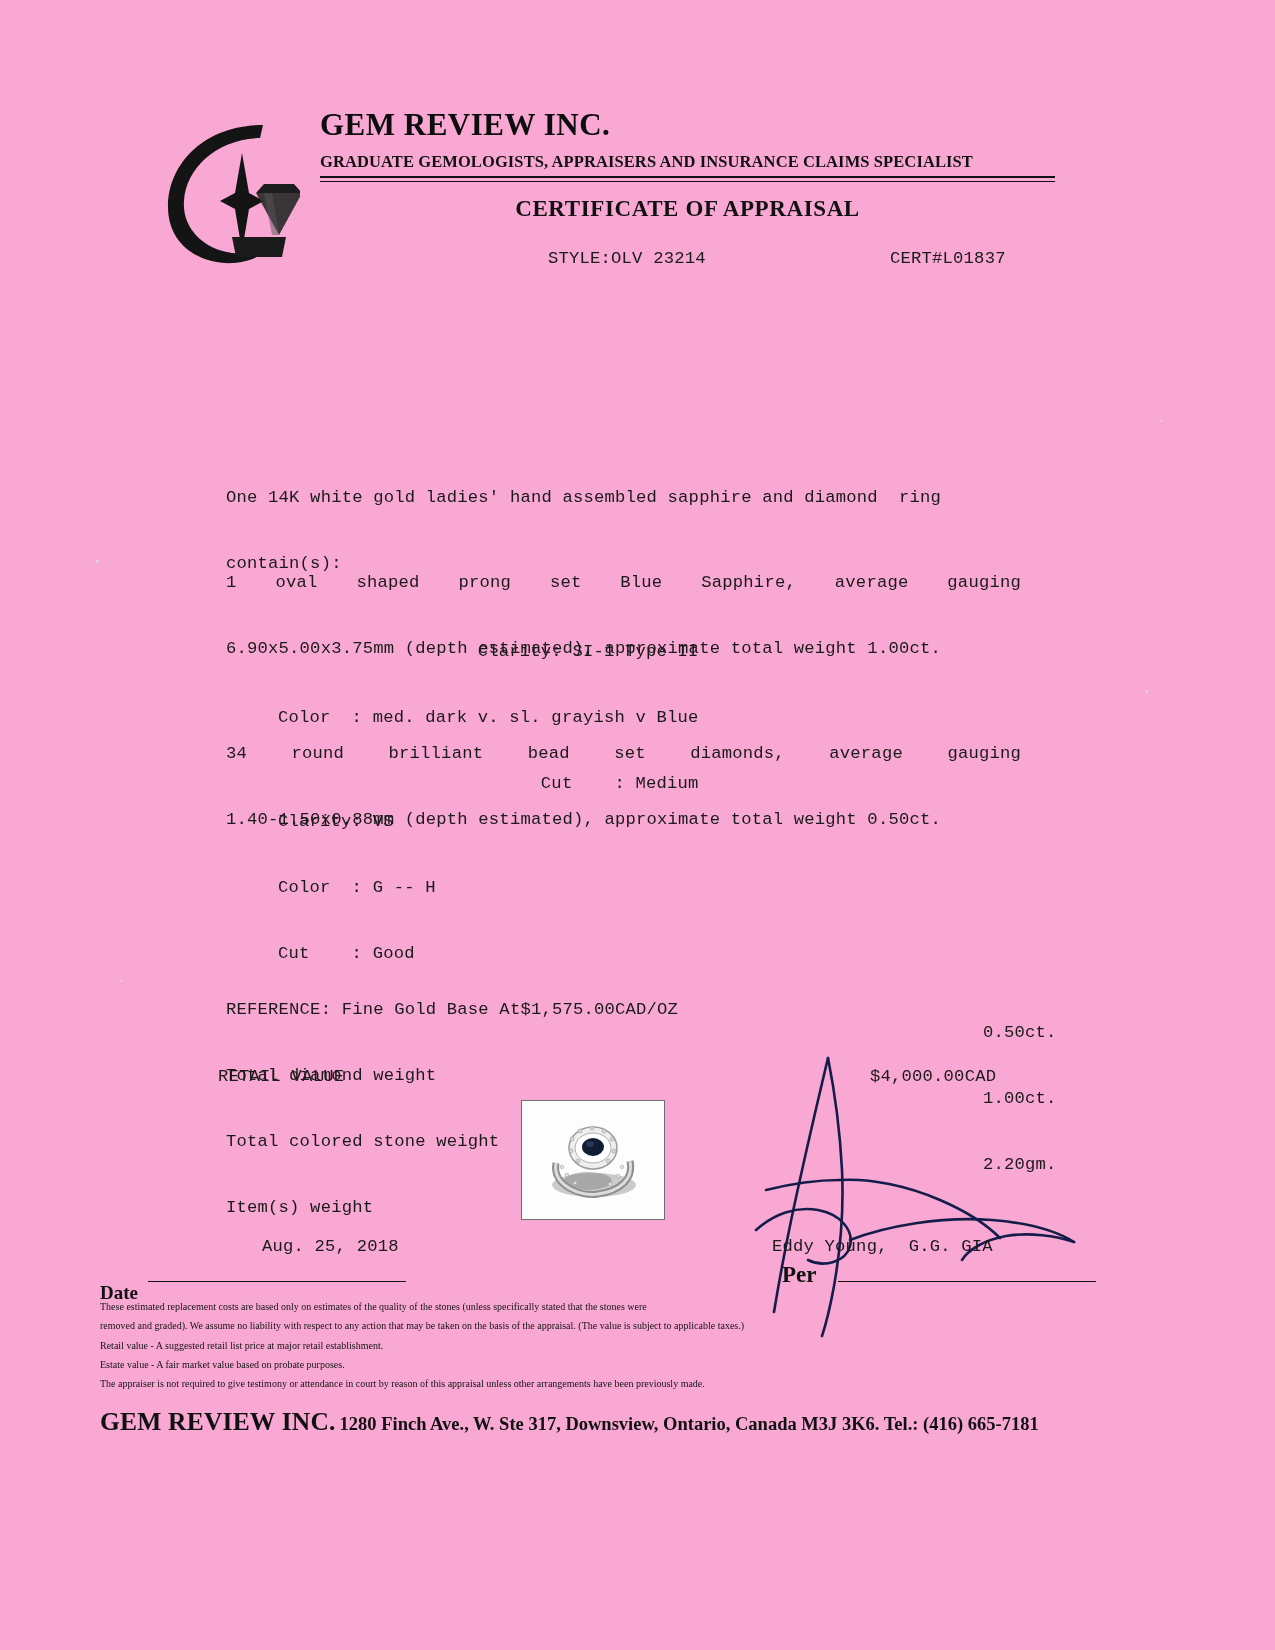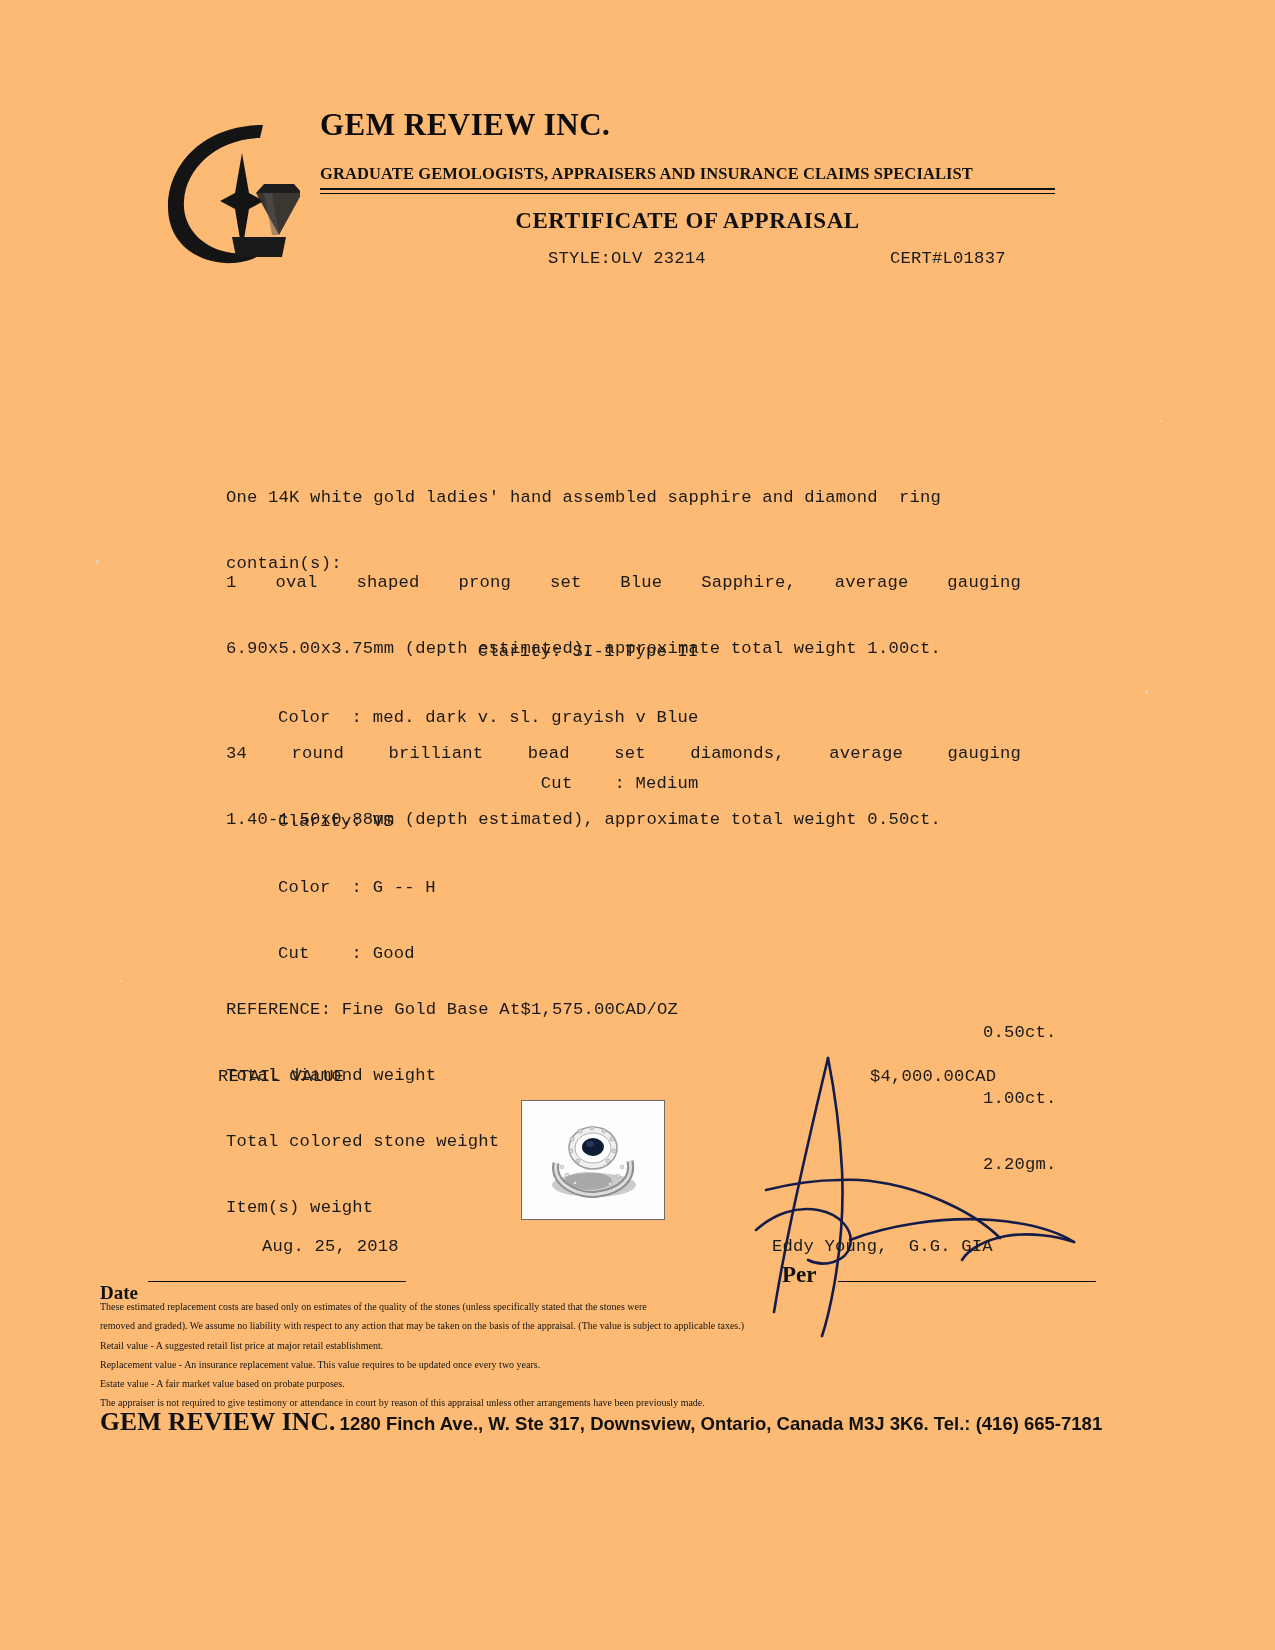--- a/index.html
+++ b/index.html
@@ -14,21 +14,21 @@
     font-family: "Liberation Serif", serif;
     color: #111;
     overflow: hidden;
   }
 
   .page {
     position: absolute;
     left: 0; top: 0;
     width: 1275px;
     height: 1650px;
-    background: #fdba74;
+    background: #f9a8d4;
   }
 
   
   .logo {
     position: absolute;
     left: 160px;
     top: 105px;
     width: 140px;
     height: 165px;
   }
@@ -45,21 +45,21 @@
     font-weight: bold;
     letter-spacing: 0.5px;
     color: #0d0d0d;
     line-height: 1.1;
   }
   .tagline {
     font-family: "Liberation Serif", serif;
     font-size: 16.5px;
     font-weight: bold;
     letter-spacing: 0.1px;
-    margin-top: 22px;
+    margin-top: 10px;
     color: #111;
     white-space: nowrap;
   }
   .rule-double {
     margin-top: 4px;
     border-top: 2px solid #111;
     border-bottom: 1px solid #111;
     height: 3px;
     width: 735px;
   }
@@ -258,21 +258,21 @@
     width: 1060px;
     white-space: nowrap;
   }
   .footer .f-name {
     font-family: "Liberation Serif", serif;
     font-size: 25.5px;
     font-weight: bold;
     letter-spacing: 0.2px;
   }
   .footer .f-addr {
-    font-family: Liberation Sans, sans-serif;
+    font-family: Liberation Serif, serif;
     font-size: 18.5px;
     font-weight: bold;
   }
 
   
   .speckle {
     position: absolute;
     background: #d8d8d8;
     border-radius: 50%;
   }
@@ -423,21 +423,20 @@
 
   <div class="date-label">Date</div>
   <div class="date-line"></div>
   <div class="per-label">Per</div>
   <div class="per-line"></div>
 
   <div class="disclaimer">
     <div>These estimated replacement costs are based only on estimates of the  quality of the stones (unless specifically stated that the stones were</div>
     <div>removed and graded). We assume no liability with respect to any action that may be taken on the basis of the appraisal. (The value is subject to applicable taxes.)</div>
     <div>Retail value - A suggested retail list price at major retail establishment.</div>
-    <div>Replacement value - An insurance replacement value. This value requires to be updated once every two years.</div>
     <div>Estate value - A fair market value based on probate purposes.</div>
     <div>The appraiser is not required to give testimony or attendance in court by reason of this appraisal unless other arrangements have been previously made.</div>
   </div>
 
   <div class="footer">
     <span class="f-name">GEM REVIEW INC.</span>
     <span class="f-addr">1280 Finch Ave., W. Ste 317, Downsview, Ontario, Canada M3J 3K6.  Tel.: (416) 665-7181</span>
   </div>
 
   <div class="speckle" style="left:96px; top:560px; width:3px; height:3px;"></div>

